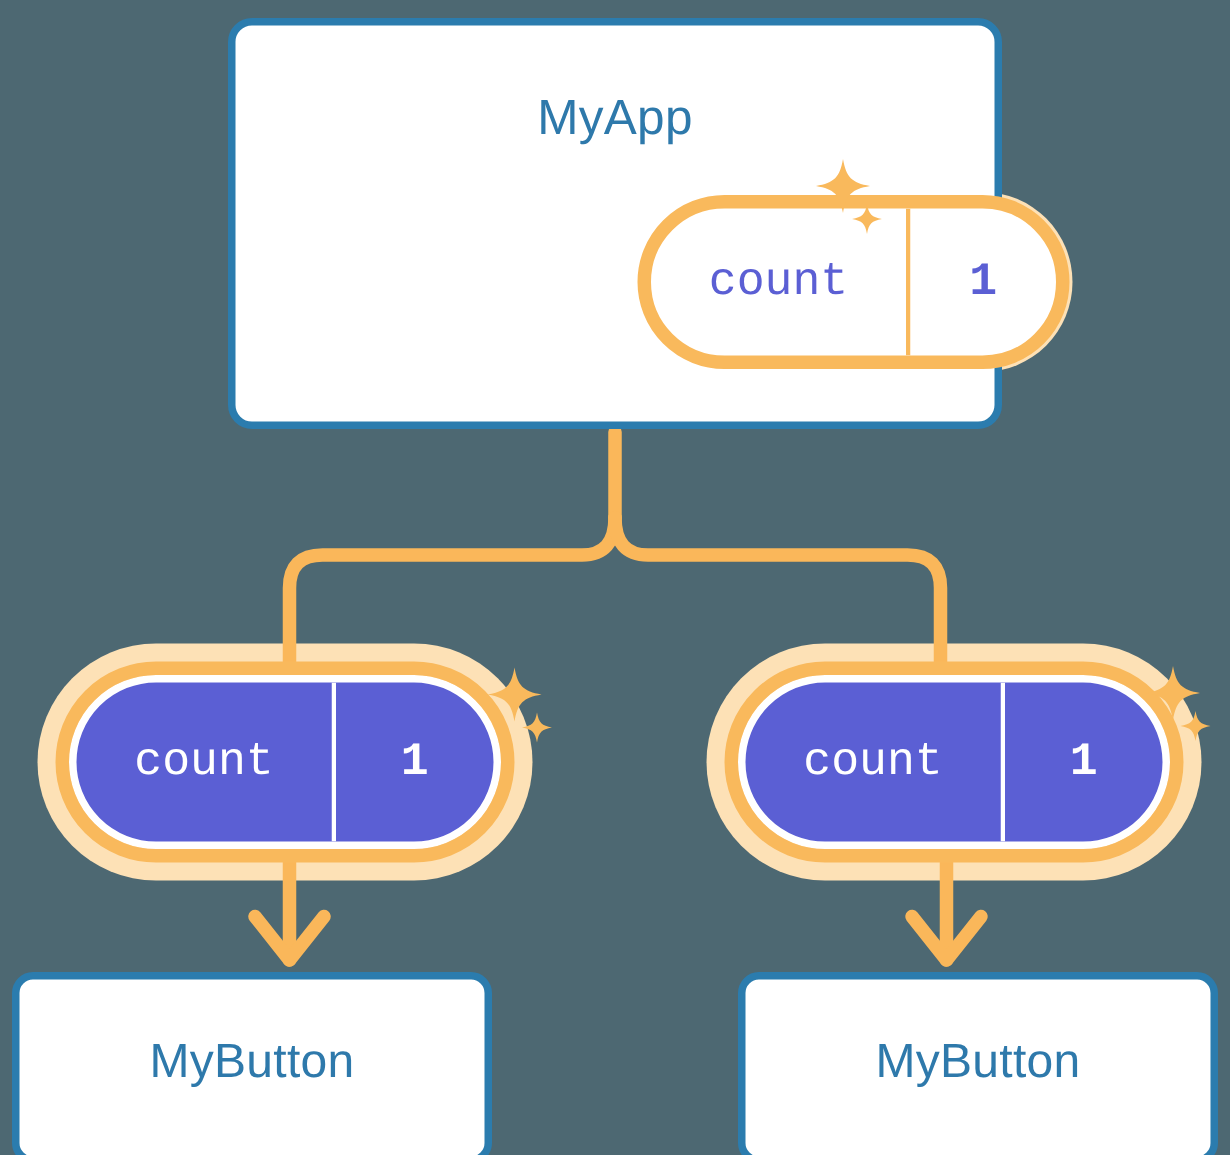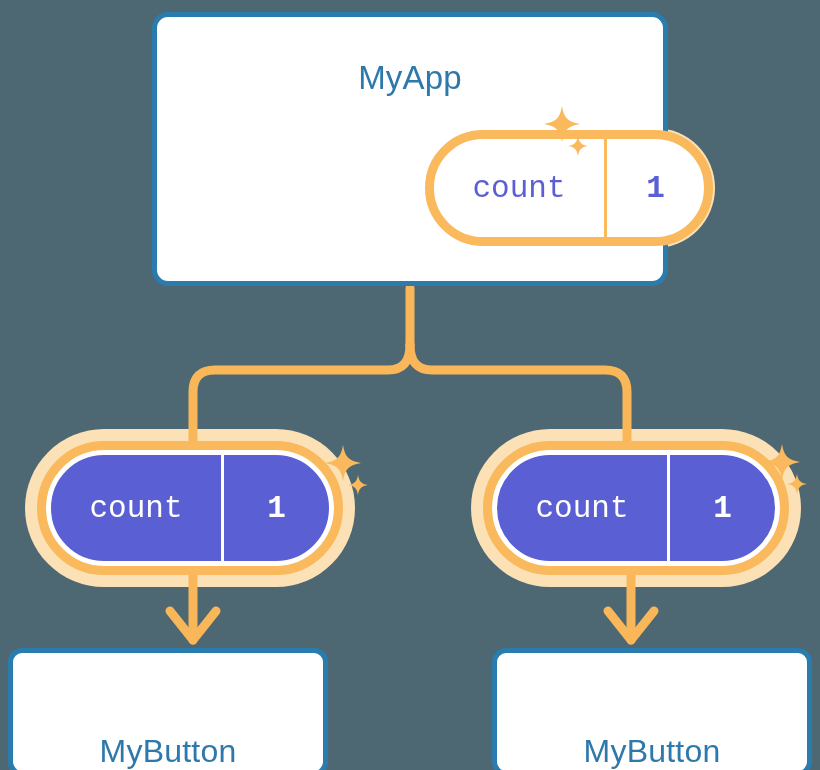--- a/index.html
+++ b/index.html
@@ -28,21 +28,21 @@
   .card-title{
     position:absolute;
     left:0;right:0;
     text-align:center;
     color:#2e79ab;
     font-weight:400;
     letter-spacing:.2px;
     white-space:nowrap;
   }
   #app-title{top:42px;font-size:33px;}
-  .btn-title{top:36px;font-size:32px;margin-top:44px;}
+  .btn-title{top:36px;font-size:32px;}
 
   
   .pill{
     position:absolute;
     box-sizing:border-box;
     border-radius:999px;
     display:flex;
     align-items:stretch;
     font-family:Liberation Mono, monospace;
   }

